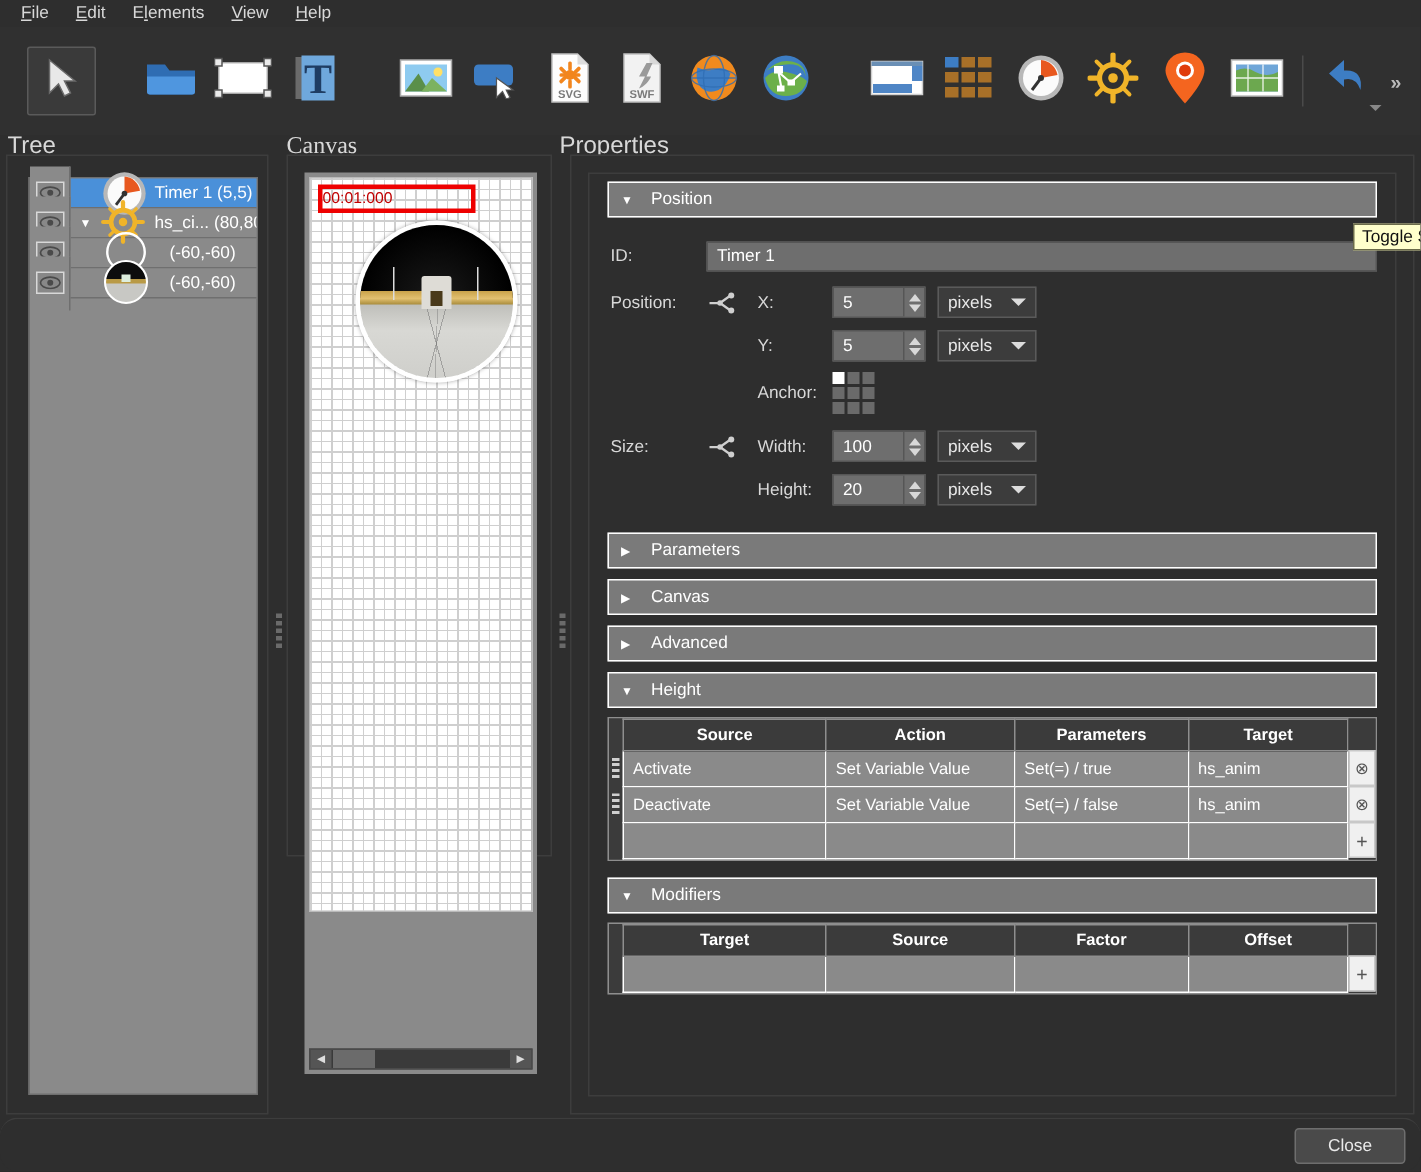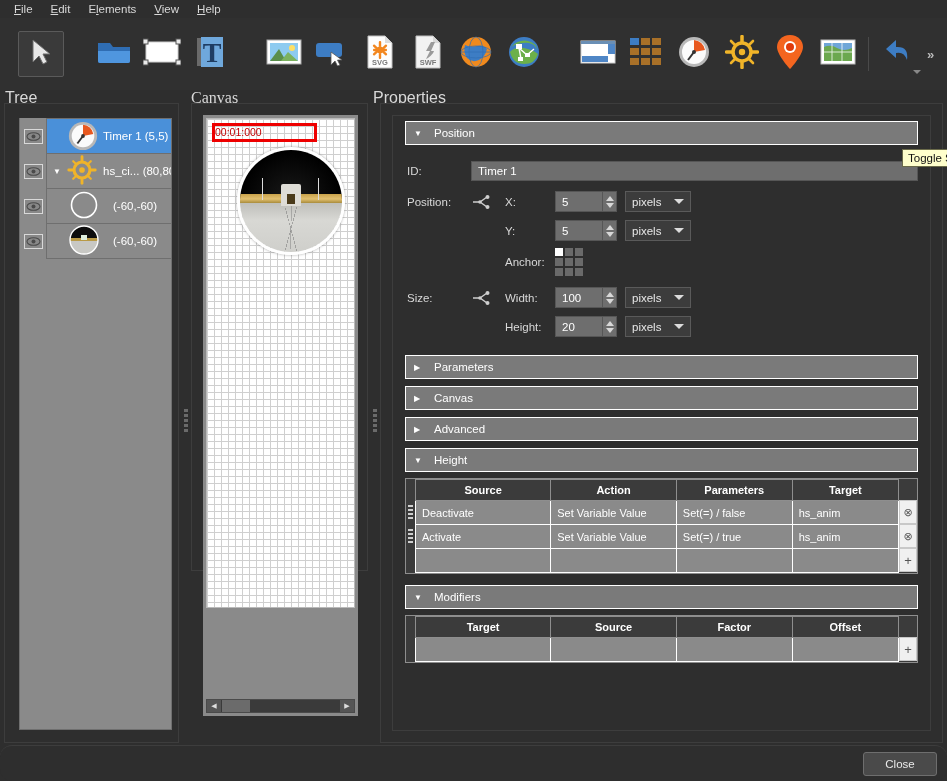--- a/index.html
+++ b/index.html
@@ -51,21 +51,21 @@
     position: absolute; border: 1px solid #3d3d3d; background: #2e2e2e;
   }
 
   
   #tree-panel { left: 4px; top: 103px; width: 175px; height: 640px; }
   .tree-inner {
     position: absolute; left: 14px; top: 14px; width: 153px; height: 612px;
     background: #8a8a8a; border: 1px solid #6f6f6f;
   }
   .tree-row {
-    display: flex; align-items: center; height: 35px;
+    display: flex; align-items: center; height: 20px;
     border-bottom: 1px solid #6f6f6f; background: #8a8a8a; cursor: default;
   }
   .tree-row.selected { background: #4a90d9; }
   .eye-cell {
     width: 27px; height: 36px; display: flex; align-items: center;
     justify-content: center; background: #8a8a8a;
     border-right: 1px solid #6f6f6f; flex: 0 0 27px;
   }
   .eye-box {
     width: 19px; height: 15px; border: 1px solid #d8d8d8; background: #888;
@@ -808,29 +808,29 @@
           <thead>
             <tr>
               <th style="width:28%">Source</th>
               <th style="width:26%">Action</th>
               <th style="width:24%">Parameters</th>
               <th style="width:22%">Target</th>
             </tr>
           </thead>
           <tbody>
             <tr>
+              <td>Activate</td>
+              <td>Set Variable Value</td>
+              <td>Set(=) / true</td>
+              <td>hs_anim</td>
+            </tr>
+            <tr>
               <td>Deactivate</td>
               <td>Set Variable Value</td>
               <td>Set(=) / false</td>
-              <td>hs_anim</td>
-            </tr>
-            <tr>
-              <td>Activate</td>
-              <td>Set Variable Value</td>
-              <td>Set(=) / true</td>
               <td>hs_anim</td>
             </tr>
             <tr>
               <td class="empty"></td>
               <td class="empty"></td>
               <td class="empty"></td>
               <td class="empty"></td>
             </tr>
           </tbody>
         </table>

